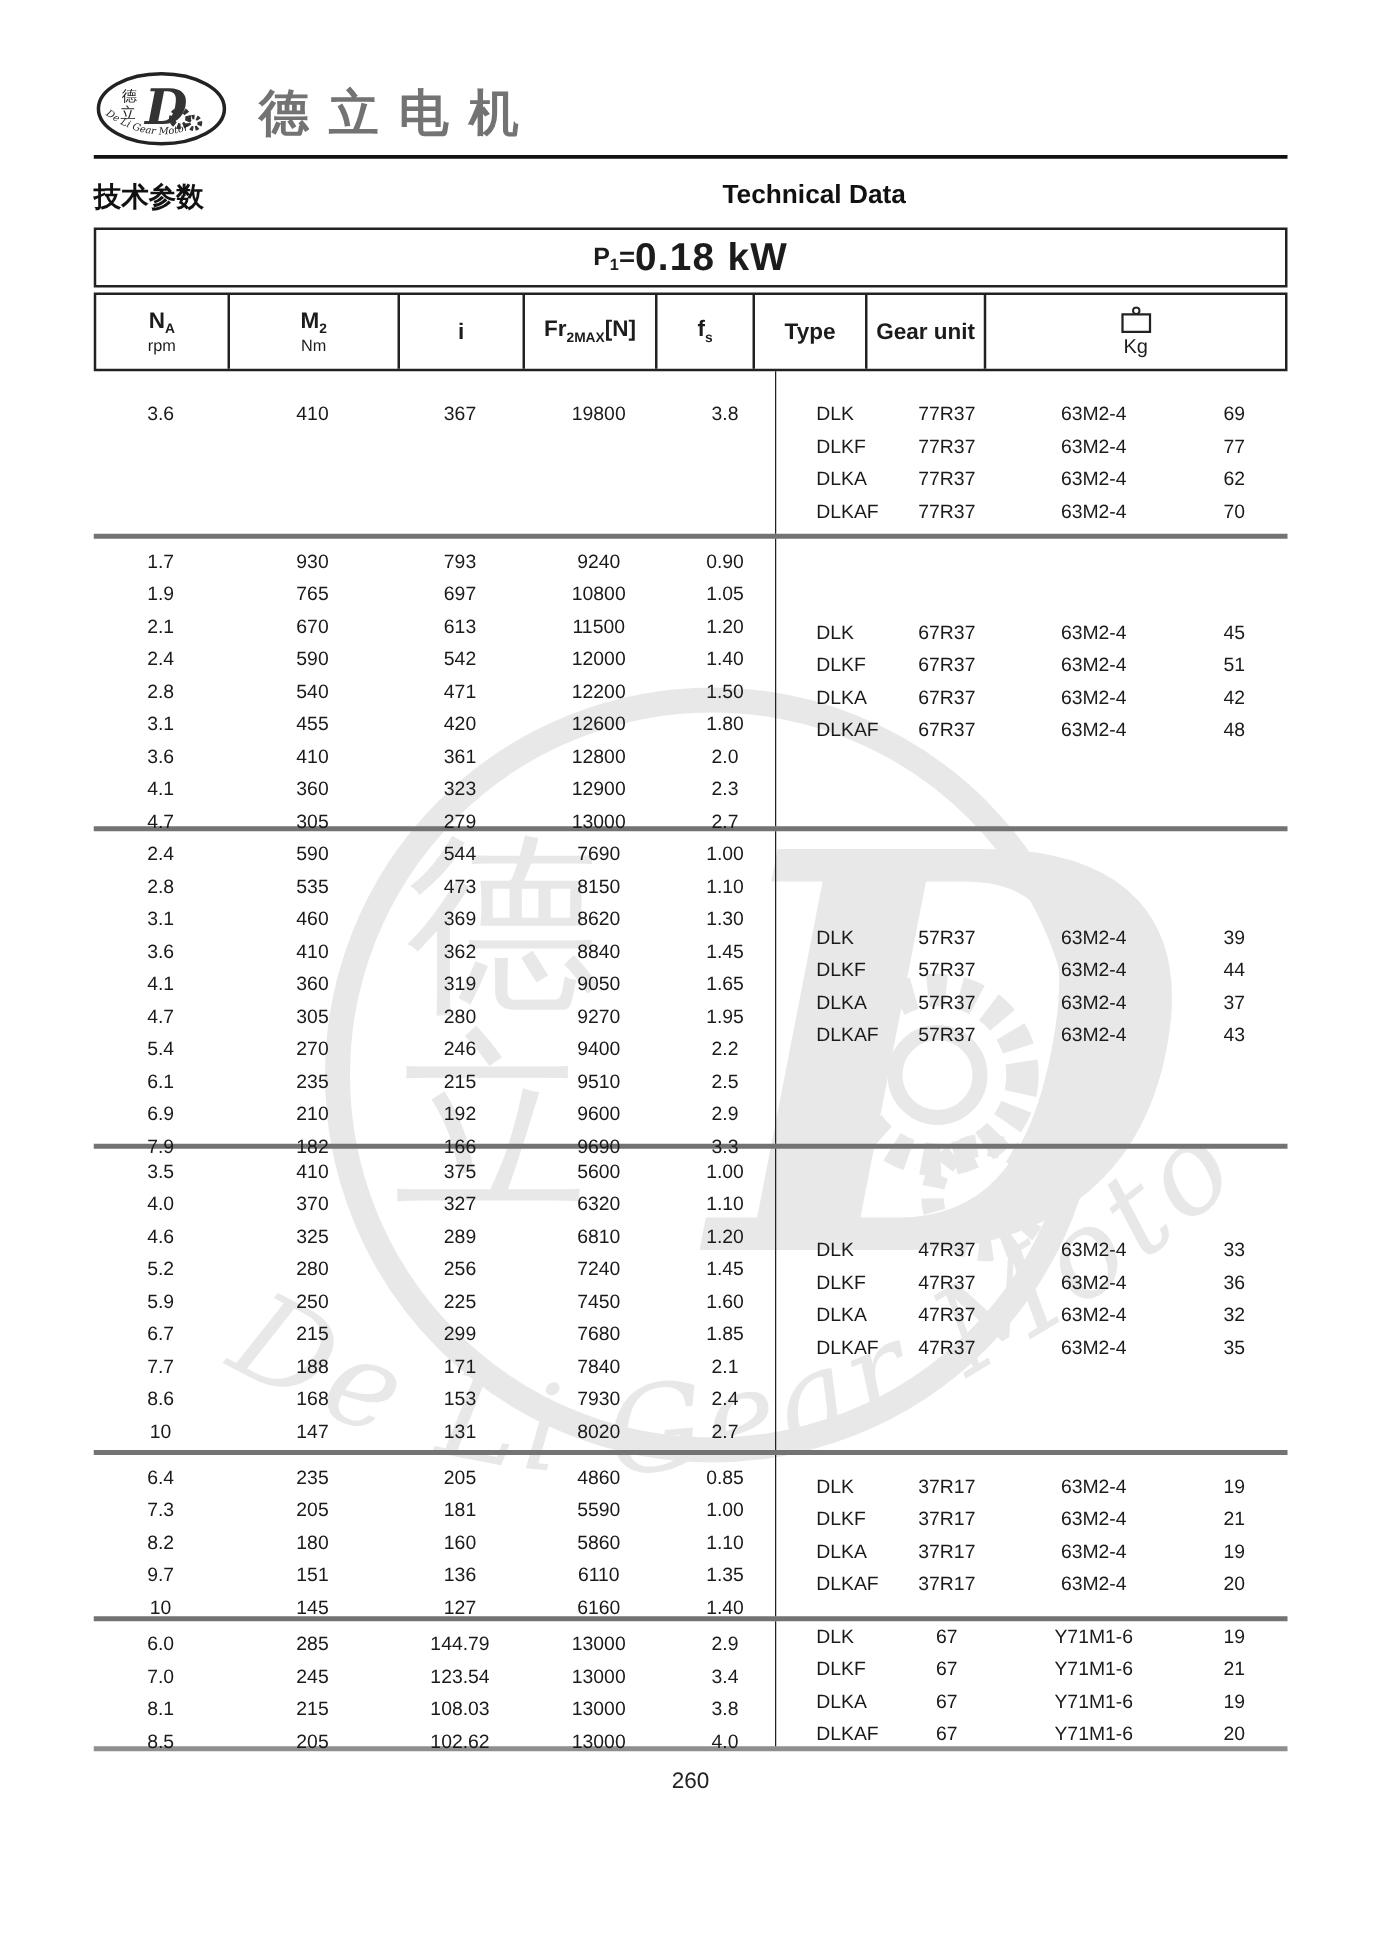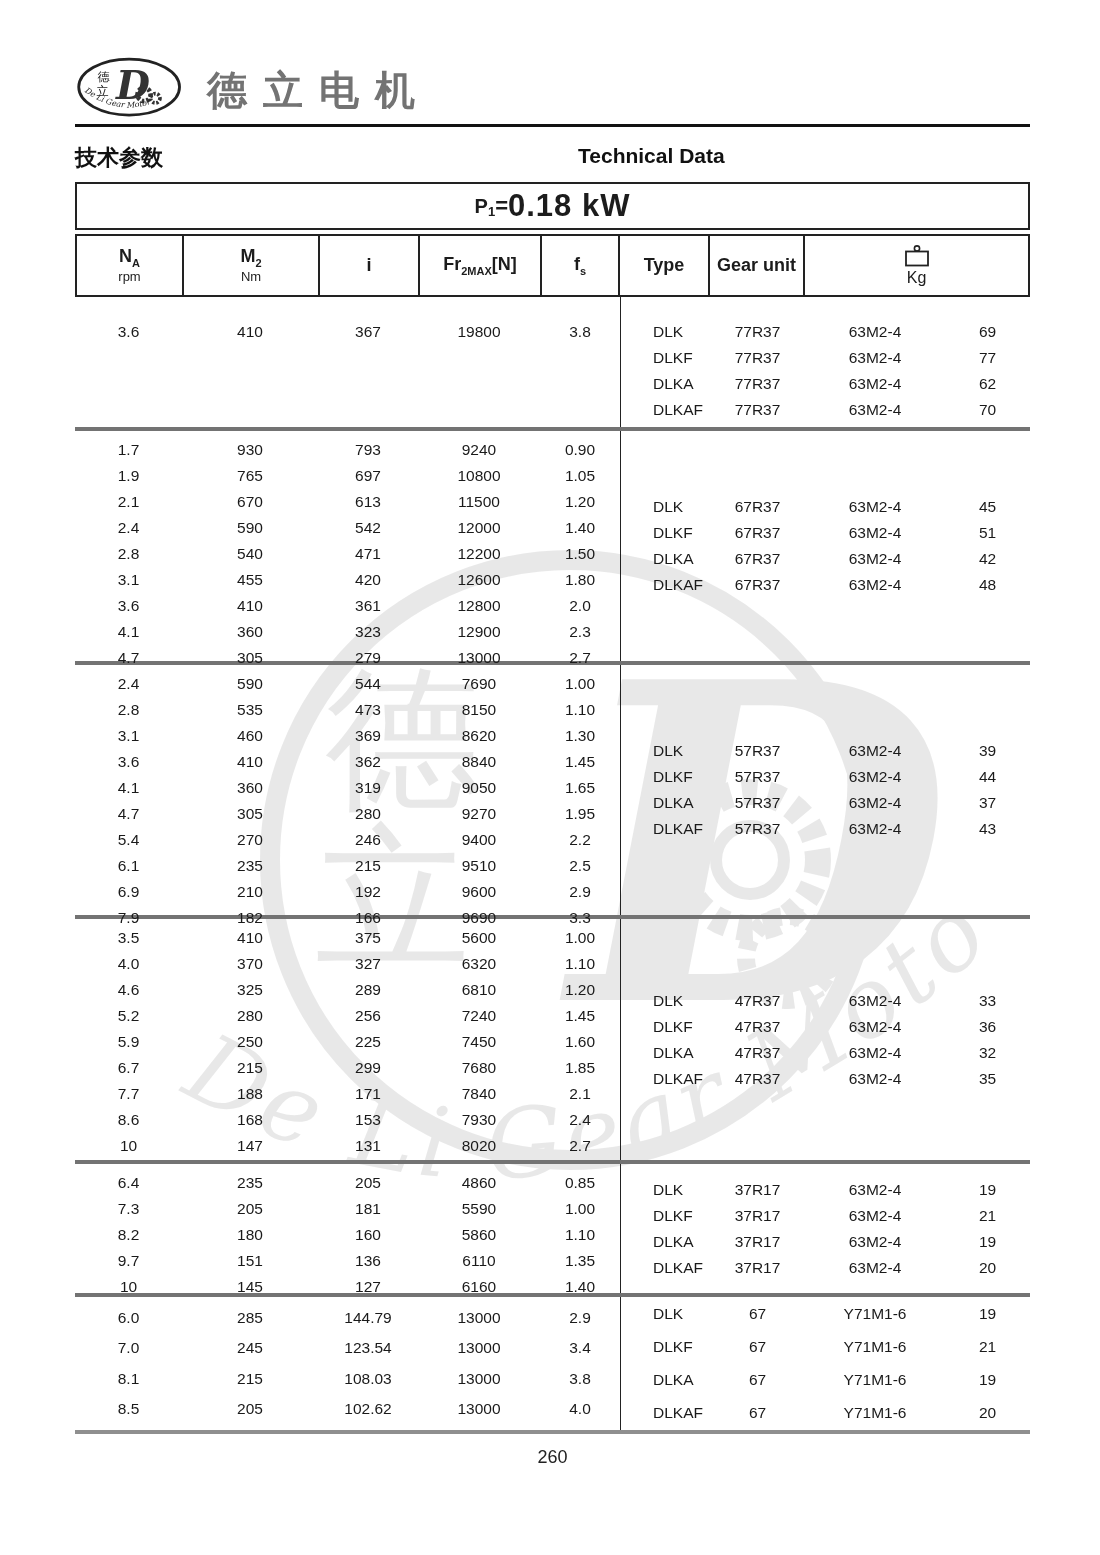--- a/index.html
+++ b/index.html
@@ -53,21 +53,21 @@
   .th {
     border-right:2px solid #222;
     display:flex; flex-direction:column;
     align-items:center; justify-content:center;
     line-height:1.1;
   }
   .th:last-child { border-right:none; }
   .th-main { font-size:18px; font-weight:bold; }
   .th-main sub { font-size:11px; font-weight:bold; }
   .th-unit { font-size:13px; margin-top:1px; }
-  .w0{width:107px}.w1{width:136px}.w2{width:100px}.w3{width:122px}.w4{width:78px}
+  .w0{width:107px}.w1{width:136px}.w2{width:100px}.w3{width:106px}.w4{width:78px}
   .w5{width:90px}.w6{width:95px}.w7{width:140px}.w8{flex:1}
   .kg-label { font-size:16px; margin-top:2px; }
 
   
   .tbody { width:955px; }
   .block { display:flex; border-top:4px solid #737373; }
   .block:first-child { border-top:none; }
   .block-left {
     width:545px;
     display:flex; flex-direction:column; justify-content:space-around;
@@ -568,21 +568,21 @@
               <div class="cell rc3">19</div>
             </div>
             <div class="drow">
               <div class="cell rc0">DLKAF</div>
               <div class="cell rc1">37R17</div>
               <div class="cell rc2">63M2-4</div>
               <div class="cell rc3">20</div>
             </div>
           </div>
         </div>
-        <div class="block block--spread" style="height: 137px; justify-content: space-between;">
+        <div class="block block--spread" style="height: 104px; justify-content: space-between;">
           <div class="block-left">
             <div class="drow">
               <div class="cell lc0">6.0</div>
               <div class="cell lc1">285</div>
               <div class="cell lc2">144.79</div>
               <div class="cell lc3">13000</div>
               <div class="cell lc4">2.9</div>
             </div>
             <div class="drow">
               <div class="cell lc0">7.0</div>

